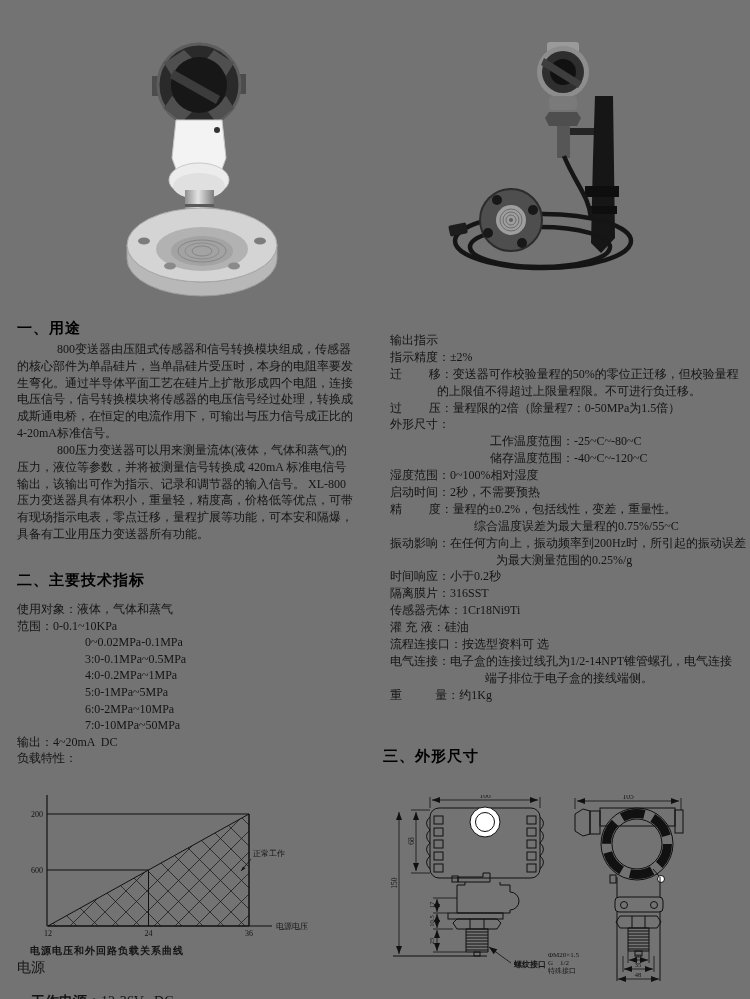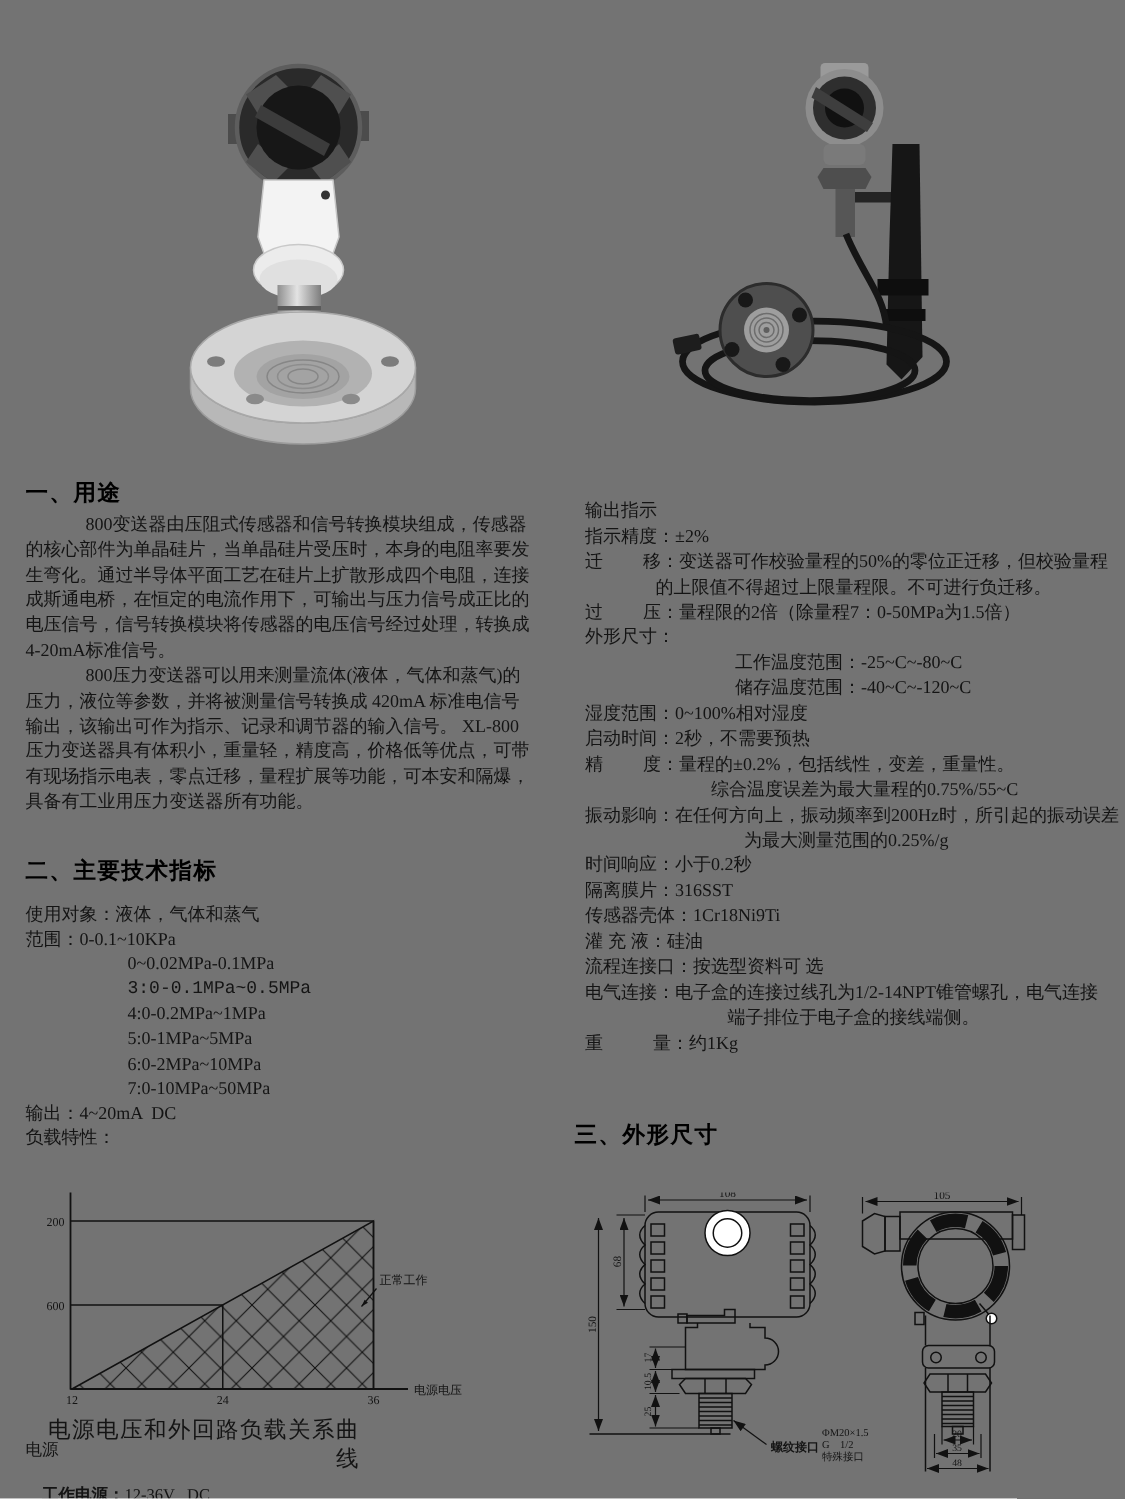--- a/index.html
+++ b/index.html
@@ -4,22 +4,22 @@
 <style>
   html,body{margin:0;padding:0;background:#fff;}
   .page{position:relative;width:750px;height:999px;background:#737373;overflow:hidden;
         font-family:"Liberation Serif","DejaVu Serif",serif;color:#141414;}
   .abs{position:absolute;}
   h2.sec{margin:0;font:bold 15px "Liberation Sans","DejaVu Sans",sans-serif;color:#000;letter-spacing:1px;}
   .line{white-space:pre;font-size:12px;line-height:16.9px;height:16.9px;}
   .line .lbl{font-family:"Liberation Sans","DejaVu Sans",sans-serif;font-weight:normal;}
   .para .line{line-height:16.8px;height:16.8px;}
   .s2 .line{line-height:16.6px;height:16.6px;}
-  .caption{font-size:15px;text-align:right;letter-spacing:1px;}
-  .pline{font-size:11px;white-space:pre;}
+  .caption{font-size:10px;text-align:left;letter-spacing:1px;font-weight:bold;}
+  .pline{font-size:14px;white-space:pre;}
   .pline .lbl{font-family:"Liberation Sans","DejaVu Sans",sans-serif;font-weight:bold;}
   svg text{font-family:"Liberation Serif","DejaVu Serif",serif;fill:#141414;}
   svg{display:block;}
 </style>
 </head>
 <body>
 
 <div class="page">
 
   <svg class="abs" style="left:122px;top:38px" width="170" height="262" viewBox="0 0 170 262">
@@ -105,41 +105,41 @@
       <circle cx="68" cy="182" r="2" fill="#5f5f5f"></circle>
     </g>
   </svg>
 
   <h2 class="sec abs" style="left:17px;top:319px">一、用途</h2>
   <div class="abs para" style="left:17px;top:341px;width:370px">
 
   <div class="line" style="padding-left: 40px;"><span class="txt">800变送器由压阻式传感器和信号转换模块组成，传感器</span></div>
       <div class="line"><span class="txt">的核心部件为单晶硅片，当单晶硅片受压时，本身的电阻率要发</span></div>
       <div class="line"><span class="txt">生弯化。通过半导体平面工艺在硅片上扩散形成四个电阻，连接</span></div>
+      <div class="line"><span class="txt">电压信号，信号转换模块将传感器的电压信号经过处理，转换成</span></div>
       <div class="line"><span class="txt">成斯通电桥，在恒定的电流作用下，可输出与压力信号成正比的</span></div>
-      <div class="line"><span class="txt">电压信号，信号转换模块将传感器的电压信号经过处理，转换成</span></div>
       <div class="line"><span class="txt">4-20mA标准信号。</span></div>
     </div>
   <div class="abs para" style="left:17px;top:442px;width:370px">
 
   <div class="line" style="padding-left: 40px;"><span class="txt">800压力变送器可以用来测量流体(液体，气体和蒸气)的</span></div>
       <div class="line"><span class="txt">压力，液位等参数，并将被测量信号转换成 420mA 标准电信号</span></div>
       <div class="line"><span class="txt">输出，该输出可作为指示、记录和调节器的输入信号。 XL-800</span></div>
       <div class="line"><span class="txt">压力变送器具有体积小，重量轻，精度高，价格低等优点，可带</span></div>
       <div class="line"><span class="txt">有现场指示电表，零点迁移，量程扩展等功能，可本安和隔爆，</span></div>
       <div class="line"><span class="txt">具备有工业用压力变送器所有功能。</span></div>
     </div>
 
   <h2 class="sec abs" style="left:17px;top:571px">二、主要技术指标</h2>
   <div class="abs s2" style="left:17px;top:601px;width:360px">
 
   <div class="line"><span class="txt">使用对象：液体，气体和蒸气</span></div>
       <div class="line"><span class="txt">范围：0-0.1~10KPa</span></div>
       <div class="line" style="padding-left: 68px;"><span class="txt">0~0.02MPa-0.1MPa</span></div>
-      <div class="line" style="padding-left: 68px; font-family: Liberation Mono, monospace;"><span class="txt">3:0-0.1MPa~0.5MPa</span></div>
+      <div class="line" style="padding-left: 68px;"><span class="txt">3:0-0.1MPa~0.5MPa</span></div>
       <div class="line" style="padding-left: 68px; font-family: Liberation Serif, serif;"><span class="txt">4:0-0.2MPa~1MPa</span></div>
       <div class="line" style="padding-left: 68px;"><span class="txt">5:0-1MPa~5MPa</span></div>
       <div class="line" style="padding-left: 68px;"><span class="txt">6:0-2MPa~10MPa</span></div>
       <div class="line" style="padding-left: 68px;"><span class="txt">7:0-10MPa~50MPa</span></div>
       <div class="line"><span class="txt">输出：4~20mA  DC</span></div>
       <div class="line"><span class="txt">负载特性：</span></div>
     </div>
 
   <div class="abs" style="left:390px;top:332px;width:362px">
 

